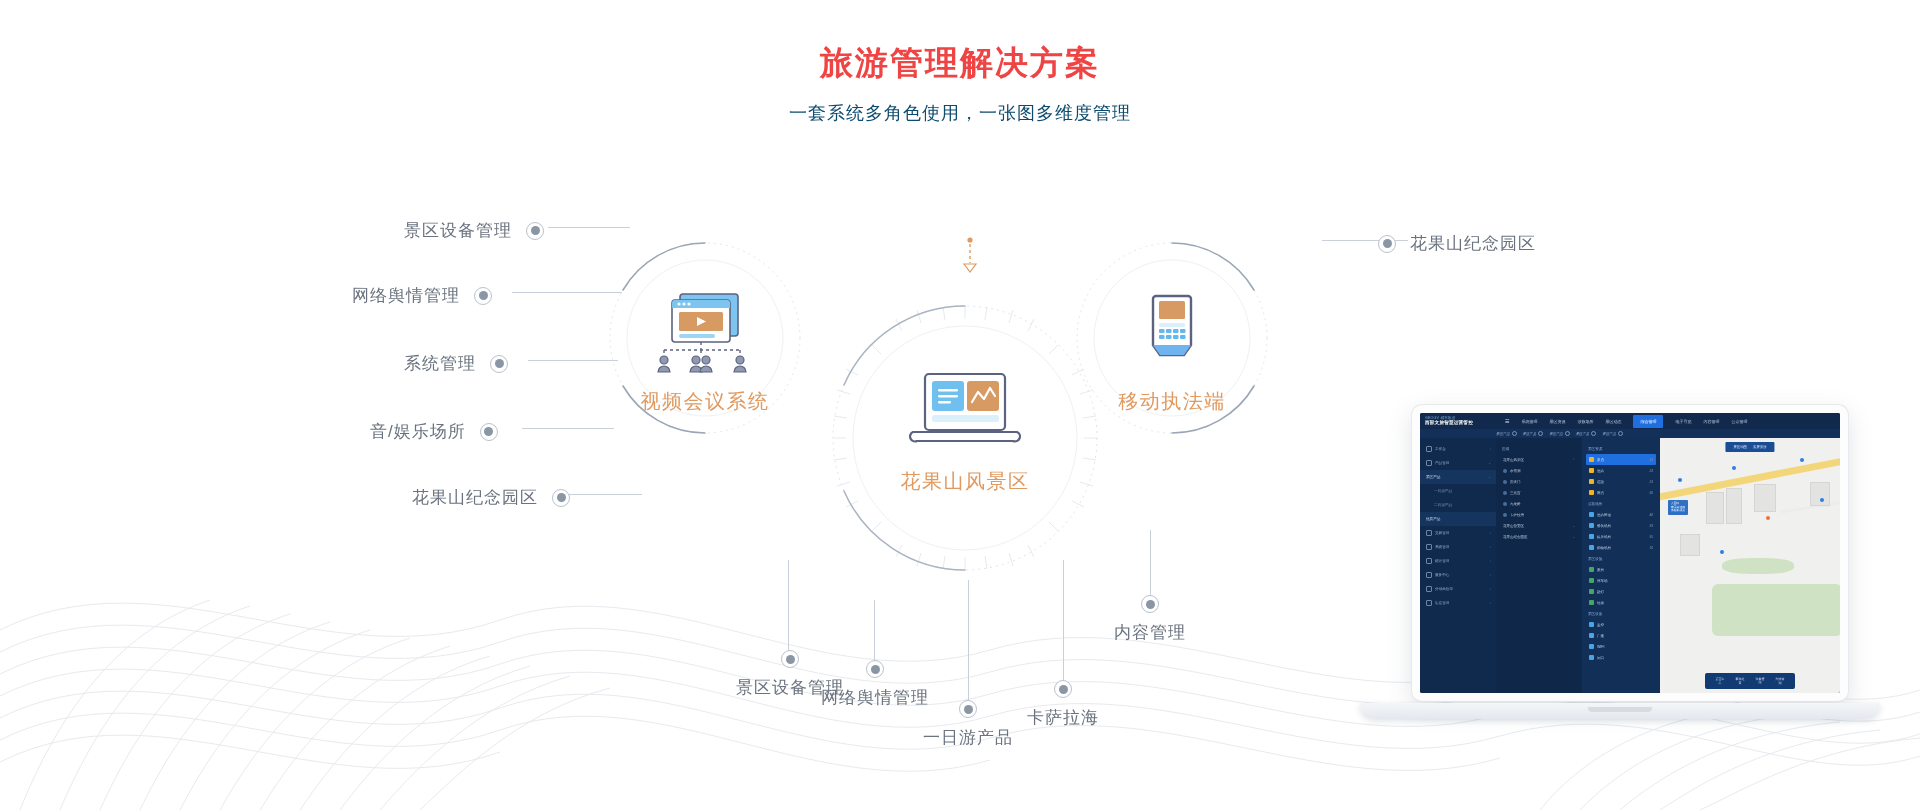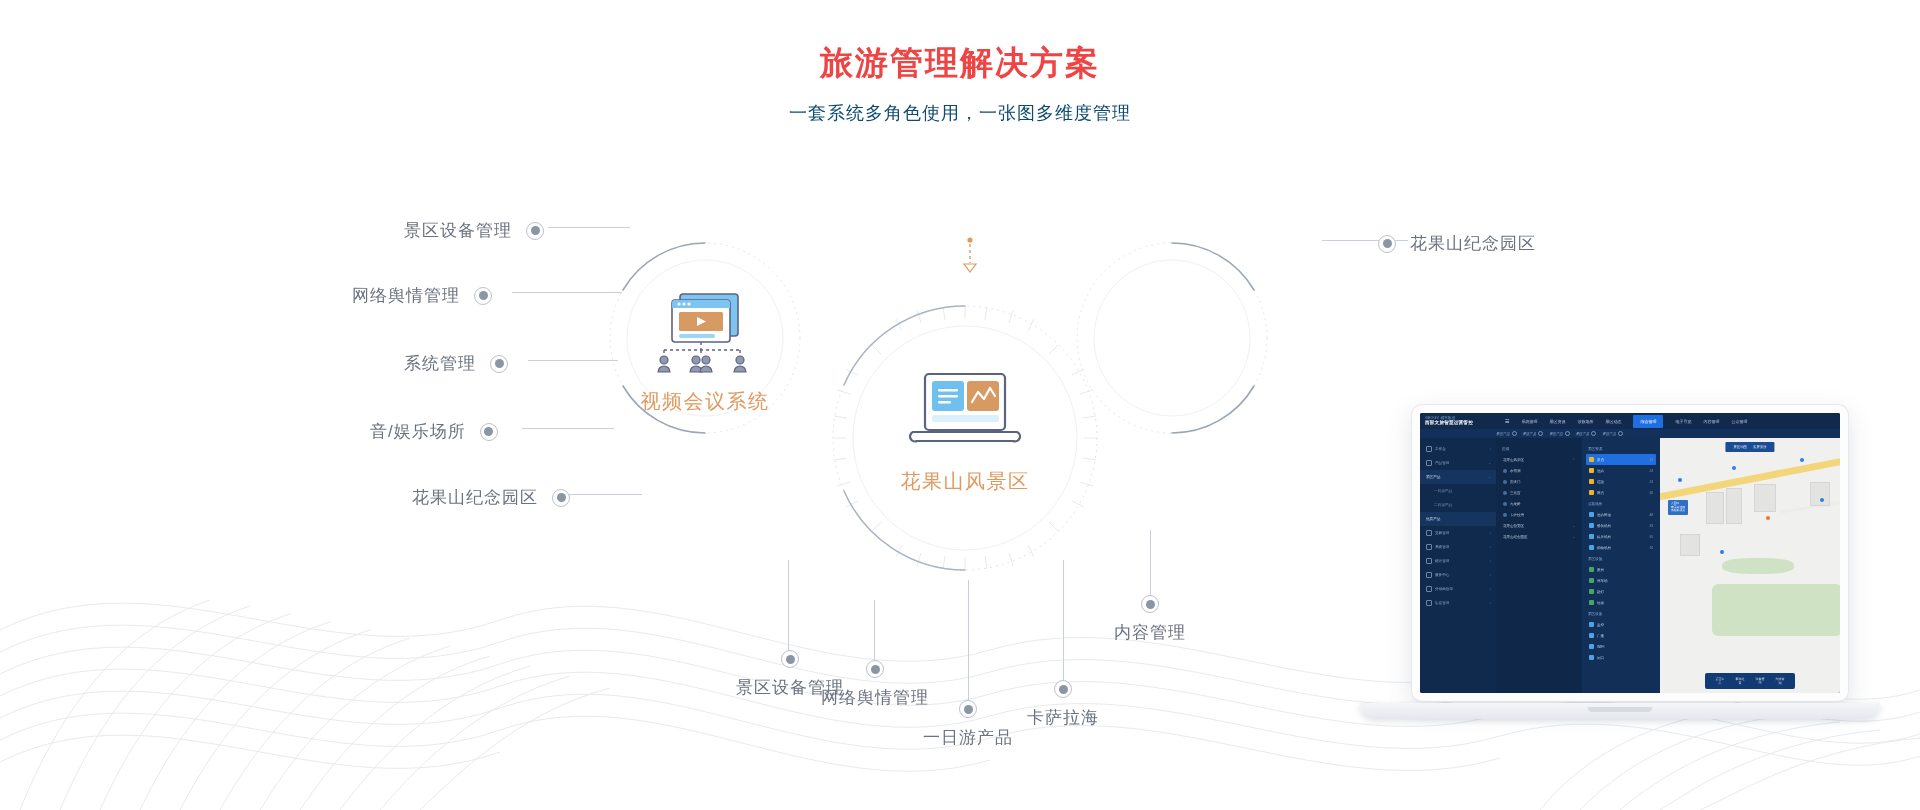--- a/index.html
+++ b/index.html
@@ -288,20 +288,39 @@
       <rect x="35" y="25" width="20" height="2.6" rx="1.3" fill="#fff"></rect>
       <rect x="35" y="31" width="13" height="2.6" rx="1.3" fill="#fff"></rect>
       <rect x="64" y="11" width="32" height="30" rx="3" fill="#d79a63"></rect>
       <polyline points="69,32 75,22 81,29 87,18 92,26" fill="none" stroke="#ffffff" stroke-width="2.2" stroke-linejoin="round" stroke-linecap="round"></polyline>
       <rect x="29" y="45" width="67" height="7" rx="2.5" fill="#dcf0fb"></rect>
       <path d="M10,62 h104 a4,4 0 0 1 -4,9 h-96 a4,4 0 0 1 -4,-9 z" fill="#ffffff" stroke="#5b6380" stroke-width="2.2"></path>
     </svg>
     <div class="icon-label">花果山风景区</div>
   </div>
 
+  <div class="icon-wrap wrap-right">
+    <svg width="84" height="84" viewBox="0 0 84 84">
+      <path d="M26,6 h32 a3,3 0 0 1 3,3 v46 l-7,10 h-24 l-7,-10 v-46 a3,3 0 0 1 3,-3 z" fill="#ffffff" stroke="#5b6380" stroke-width="2.4"></path>
+      <rect x="29" y="11" width="26" height="18" rx="1.5" fill="#d79a63"></rect>
+      <rect x="29" y="33" width="26" height="4" rx="1.5" fill="#dcf0fb"></rect>
+      <g fill="#63b9ed">
+        <rect x="29" y="39" width="5.5" height="4" rx="1"></rect>
+          <rect x="36" y="39" width="5.5" height="4" rx="1"></rect>
+        <rect x="43" y="39" width="5.5" height="4" rx="1"></rect>
+          <rect x="50" y="39" width="5.5" height="4" rx="1"></rect>
+        <rect x="29" y="45" width="5.5" height="4" rx="1"></rect>
+          <rect x="36" y="45" width="5.5" height="4" rx="1"></rect>
+        <rect x="43" y="45" width="5.5" height="4" rx="1"></rect>
+          <rect x="50" y="45" width="5.5" height="4" rx="1"></rect>
+      </g>
+      <path d="M23,55 h38 l-7,10 h-24 z" fill="#6fb3ef"></path>
+    </svg>
+    <div class="icon-label">移动执法端</div>
+  </div>
 
   <div class="conn h" style="left:548px;top:227px;width:82px;"></div>
   <div class="conn h" style="left:512px;top:292px;width:110px;"></div>
   <div class="conn h" style="left:528px;top:360px;width:90px;"></div>
   <div class="conn h" style="left:522px;top:428px;width:92px;"></div>
   <div class="conn h" style="left:564px;top:494px;width:78px;"></div>
   <div class="conn h" style="left:1322px;top:240px;width:86px;"></div>
 
   <div class="conn v" style="left:788px;top:560px;height:95px;"></div>
   <div class="conn v" style="left:874px;top:600px;height:65px;"></div>

